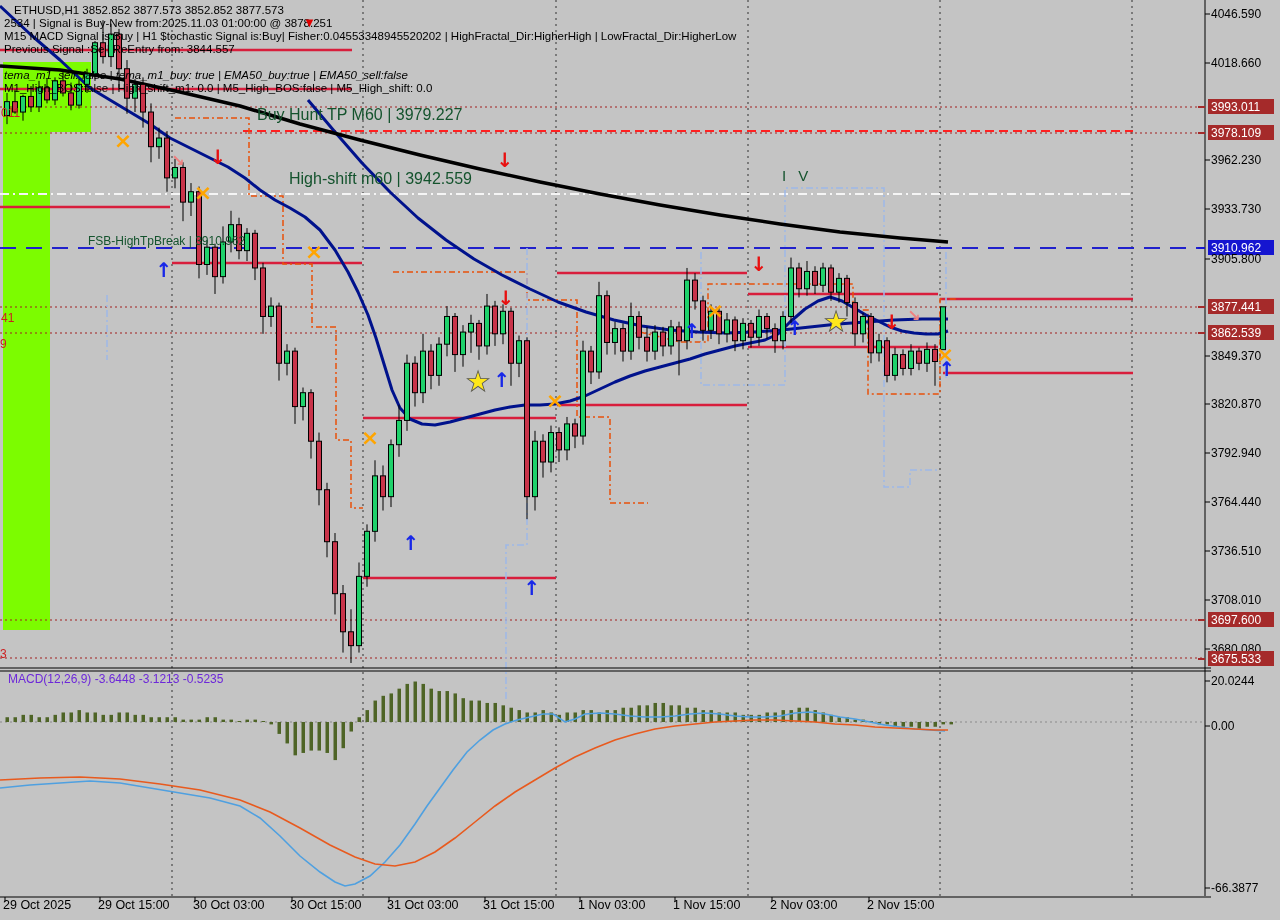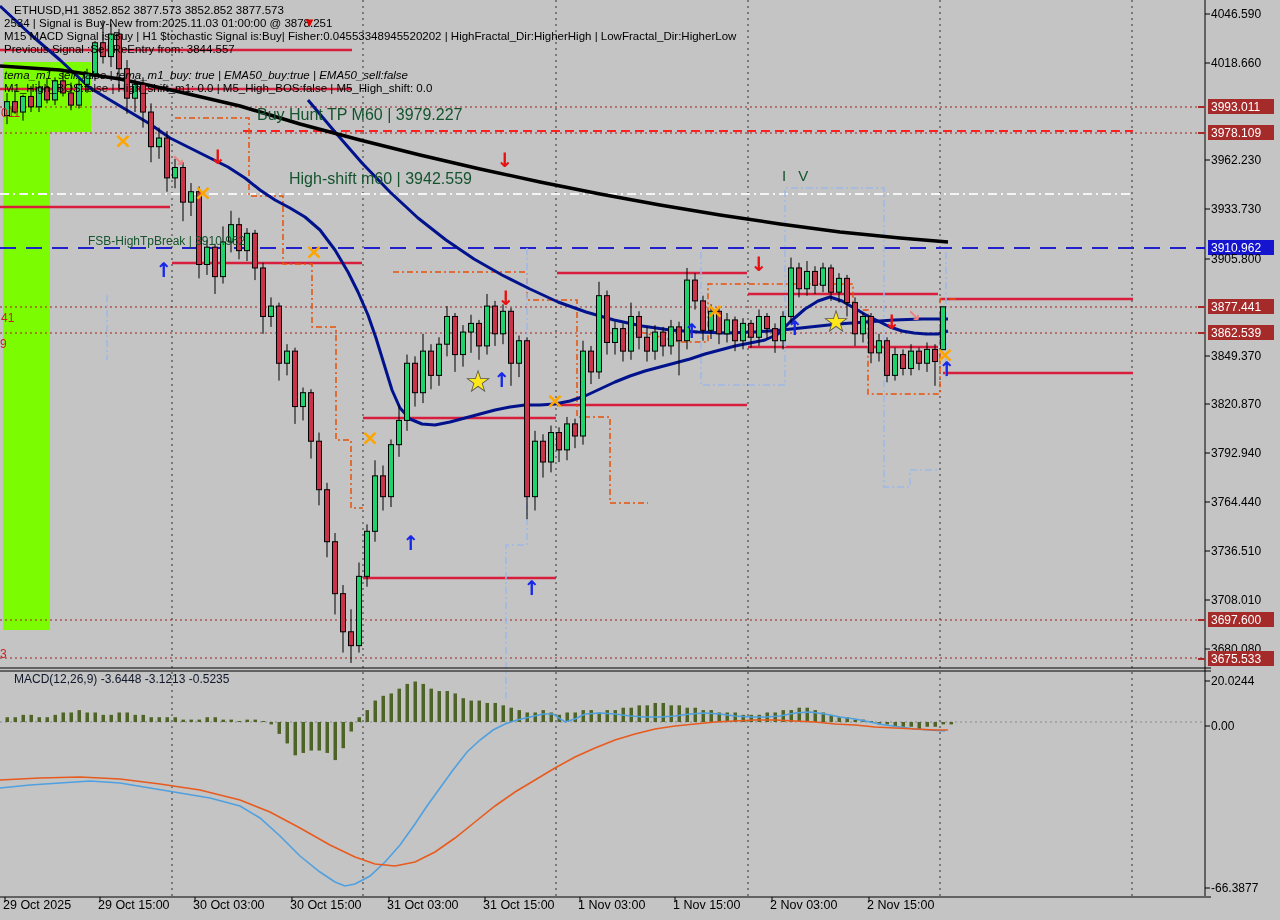--- a/index.html
+++ b/index.html
@@ -4,21 +4,21 @@
 <style>
   html,body{margin:0;padding:0;background:#c4c4c4;font-family:"Liberation Sans",sans-serif;}
   #stage{position:relative;width:1280px;height:920px;background:#c4c4c4;overflow:hidden;}
   #chart-svg{position:absolute;left:0;top:0;}
   .hdr{position:absolute;left:4px;color:#000;font-size:11.5px;line-height:13px;white-space:nowrap;z-index:30;}
   .ann{position:absolute;color:#14532d;white-space:nowrap;z-index:25;}
   #ann-buyhunt{left:257px;top:106px;font-size:16px;}
   #ann-highshift{left:257px;top:170px;font-size:16px;margin-left:32px;}
   #ann-fsb{left:88px;top:234px;font-size:12px;}
   #ann-iv{left:782px;top:167px;font-size:15px;letter-spacing:4px;}
-  #macd-label{position:absolute;left:14px;top:672px;font-size:12px;color:#0f172a;z-index:25;}
+  #macd-label{position:absolute;left:8px;top:672px;font-size:12px;color:#6d28d9;z-index:25;}
   #sig-arrow{position:absolute;left:303px;top:15px;color:#e00000;font-size:13px;font-weight:bold;z-index:31;}
 </style>
 </head>
 <body>
 
 <div id="stage">
   <svg id="chart-svg" width="1280" height="920">
       <rect x="3" y="62" width="88" height="70" fill="#7CFC00"></rect>
       <rect x="3" y="62" width="47" height="568" fill="#7CFC00"></rect>
       <line x1="172" y1="0" x2="172" y2="896" stroke="#303030" stroke-width="1" stroke-dasharray="2 4"></line>

